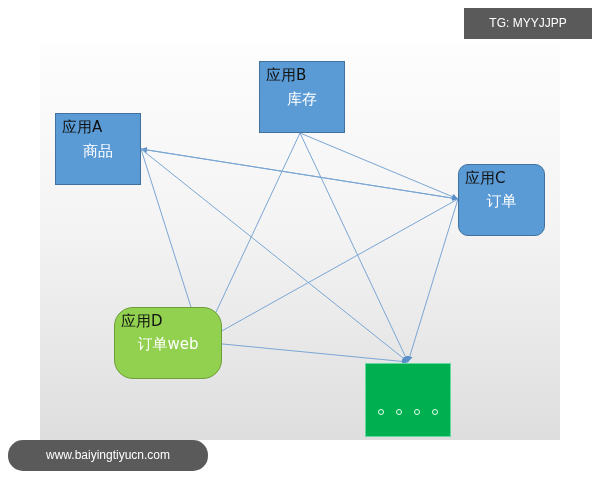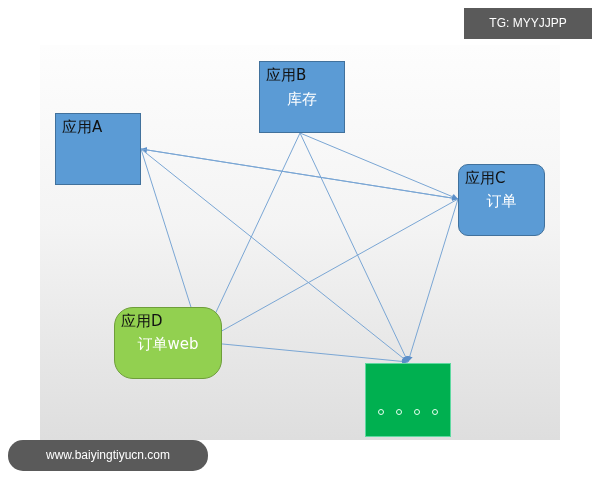--- a/index.html
+++ b/index.html
@@ -37,20 +37,21 @@
     <line x1="300" y1="133" x2="202" y2="342" marker-end="url(#arr)"></line>
     <line x1="300" y1="133" x2="408" y2="362" marker-end="url(#arr)"></line>
     <line x1="458" y1="199" x2="202" y2="342" marker-end="url(#arr)"></line>
     <line x1="458" y1="199" x2="408" y2="362" marker-end="url(#arr)"></line>
     <line x1="202" y1="342" x2="408" y2="362" marker-end="url(#arr)"></line>
   </g>
 </svg>
 
 <div class="node blue" style="left:55px;top:113px;width:86px;height:72px;padding-left:13px;">
   <span class="lbl">应用A</span>
+  <span class="title" style="top:28px;">商品</span>
 </div>
 
 <div class="node blue" style="left:259px;top:61px;width:86px;height:72px;">
   <span class="lbl">应用B</span>
   <span class="title" style="top:28px;">库存</span>
 </div>
 
 <div class="node blue" style="left:458px;top:164px;width:87px;height:72px;border-radius:10px;">
   <span class="lbl">应用C</span>
   <span class="title" style="top:27px;">订单</span>

